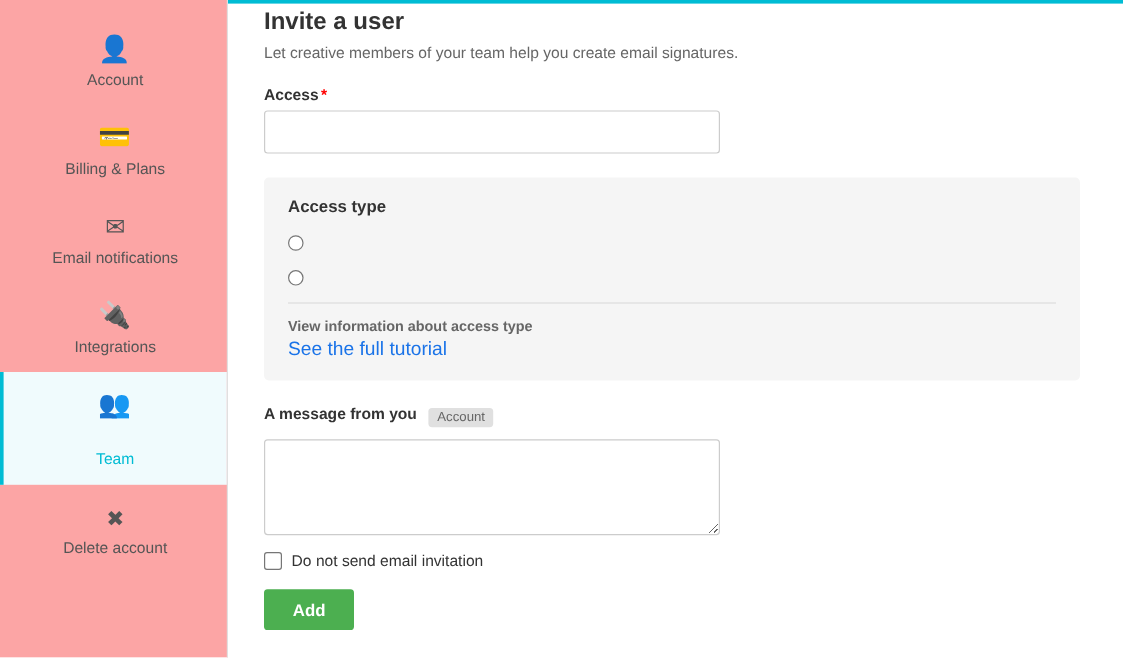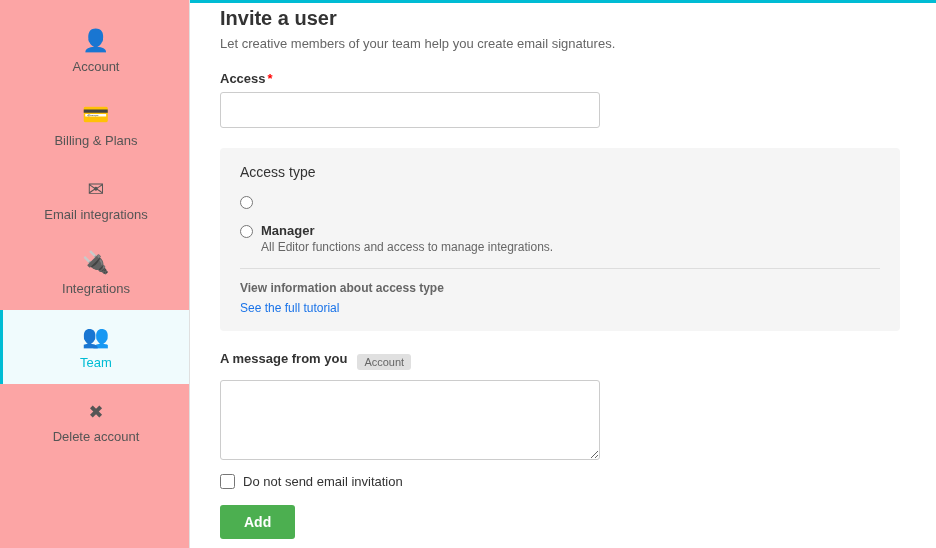--- a/index.html
+++ b/index.html
@@ -48,20 +48,21 @@
       margin-bottom: 5px;
     }
 
     .sidebar-item .label {
       font-size: 13px;
       text-align: center;
     }
 
     .sidebar-item.active .label {
       color: #00bcd4;
+      margin-top: 20px;
     }
 
     
     .main {
       flex: 1;
       background: #fff;
       border-top: 3px solid #00bcd4;
       overflow-y: auto;
       padding: 4px 30px;
     }
@@ -107,21 +108,21 @@
     .access-type-section {
       background: #f5f5f5;
       border-radius: 4px;
       padding: 16px 20px;
       margin-bottom: 20px;
       width: 680px;
     }
 
     .access-type-title {
       font-size: 14px;
-      font-weight: normal;
+      font-weight: bold;
       color: #333;
       margin-bottom: 14px;
     }
 
     .radio-option {
       display: flex;
       align-items: flex-start;
       margin-bottom: 14px;
     }
 
@@ -150,21 +151,21 @@
     }
 
     .access-info-text {
       font-size: 12px;
       color: #666;
       margin-bottom: 4px;
       font-weight: bold;
     }
 
     .access-tutorial-link {
-      font-size: 12px;
+      font-size: 16px;
       color: #1a73e8;
       text-decoration: none;
     }
 
     
     .message-label-row {
       display: flex;
       align-items: center;
       gap: 10px;
       margin-bottom: 8px;
@@ -240,21 +241,21 @@
     <span class="label">Account</span>
   </div>
 
   <div class="sidebar-item">
     <span class="icon icon-billing"></span>
     <span class="label">Billing &amp; Plans</span>
   </div>
 
   <div class="sidebar-item">
     <span class="icon icon-email"></span>
-    <span class="label">Email integrations</span>
+    <span class="label">Email notifications</span>
   </div>
 
   <div class="sidebar-item">
     <span class="icon icon-integrations"></span>
     <span class="label">Integrations</span>
   </div>
 
   <div class="sidebar-item active">
     <span class="icon icon-team"></span>
     <span class="label">Team</span>
@@ -283,24 +284,20 @@
     <div class="access-type-title">Access type</div>
 
     
     <div class="radio-option">
       <input type="radio" name="access_type" id="editor" value="editor" style="">
     </div>
 
     
     <div class="radio-option">
       <input type="radio" name="access_type" id="manager" value="manager" style="">
-      <div>
-        <div class="radio-option-label">Manager</div>
-        <div class="radio-option-desc">All Editor functions and access to manage integrations.</div>
-      </div>
     </div>
 
     <hr class="divider">
 
     <div class="access-info-text">View information about access type</div>
     <a href="#" class="access-tutorial-link">See the full tutorial</a>
   </div>
 
   
   <div class="message-label-row">

